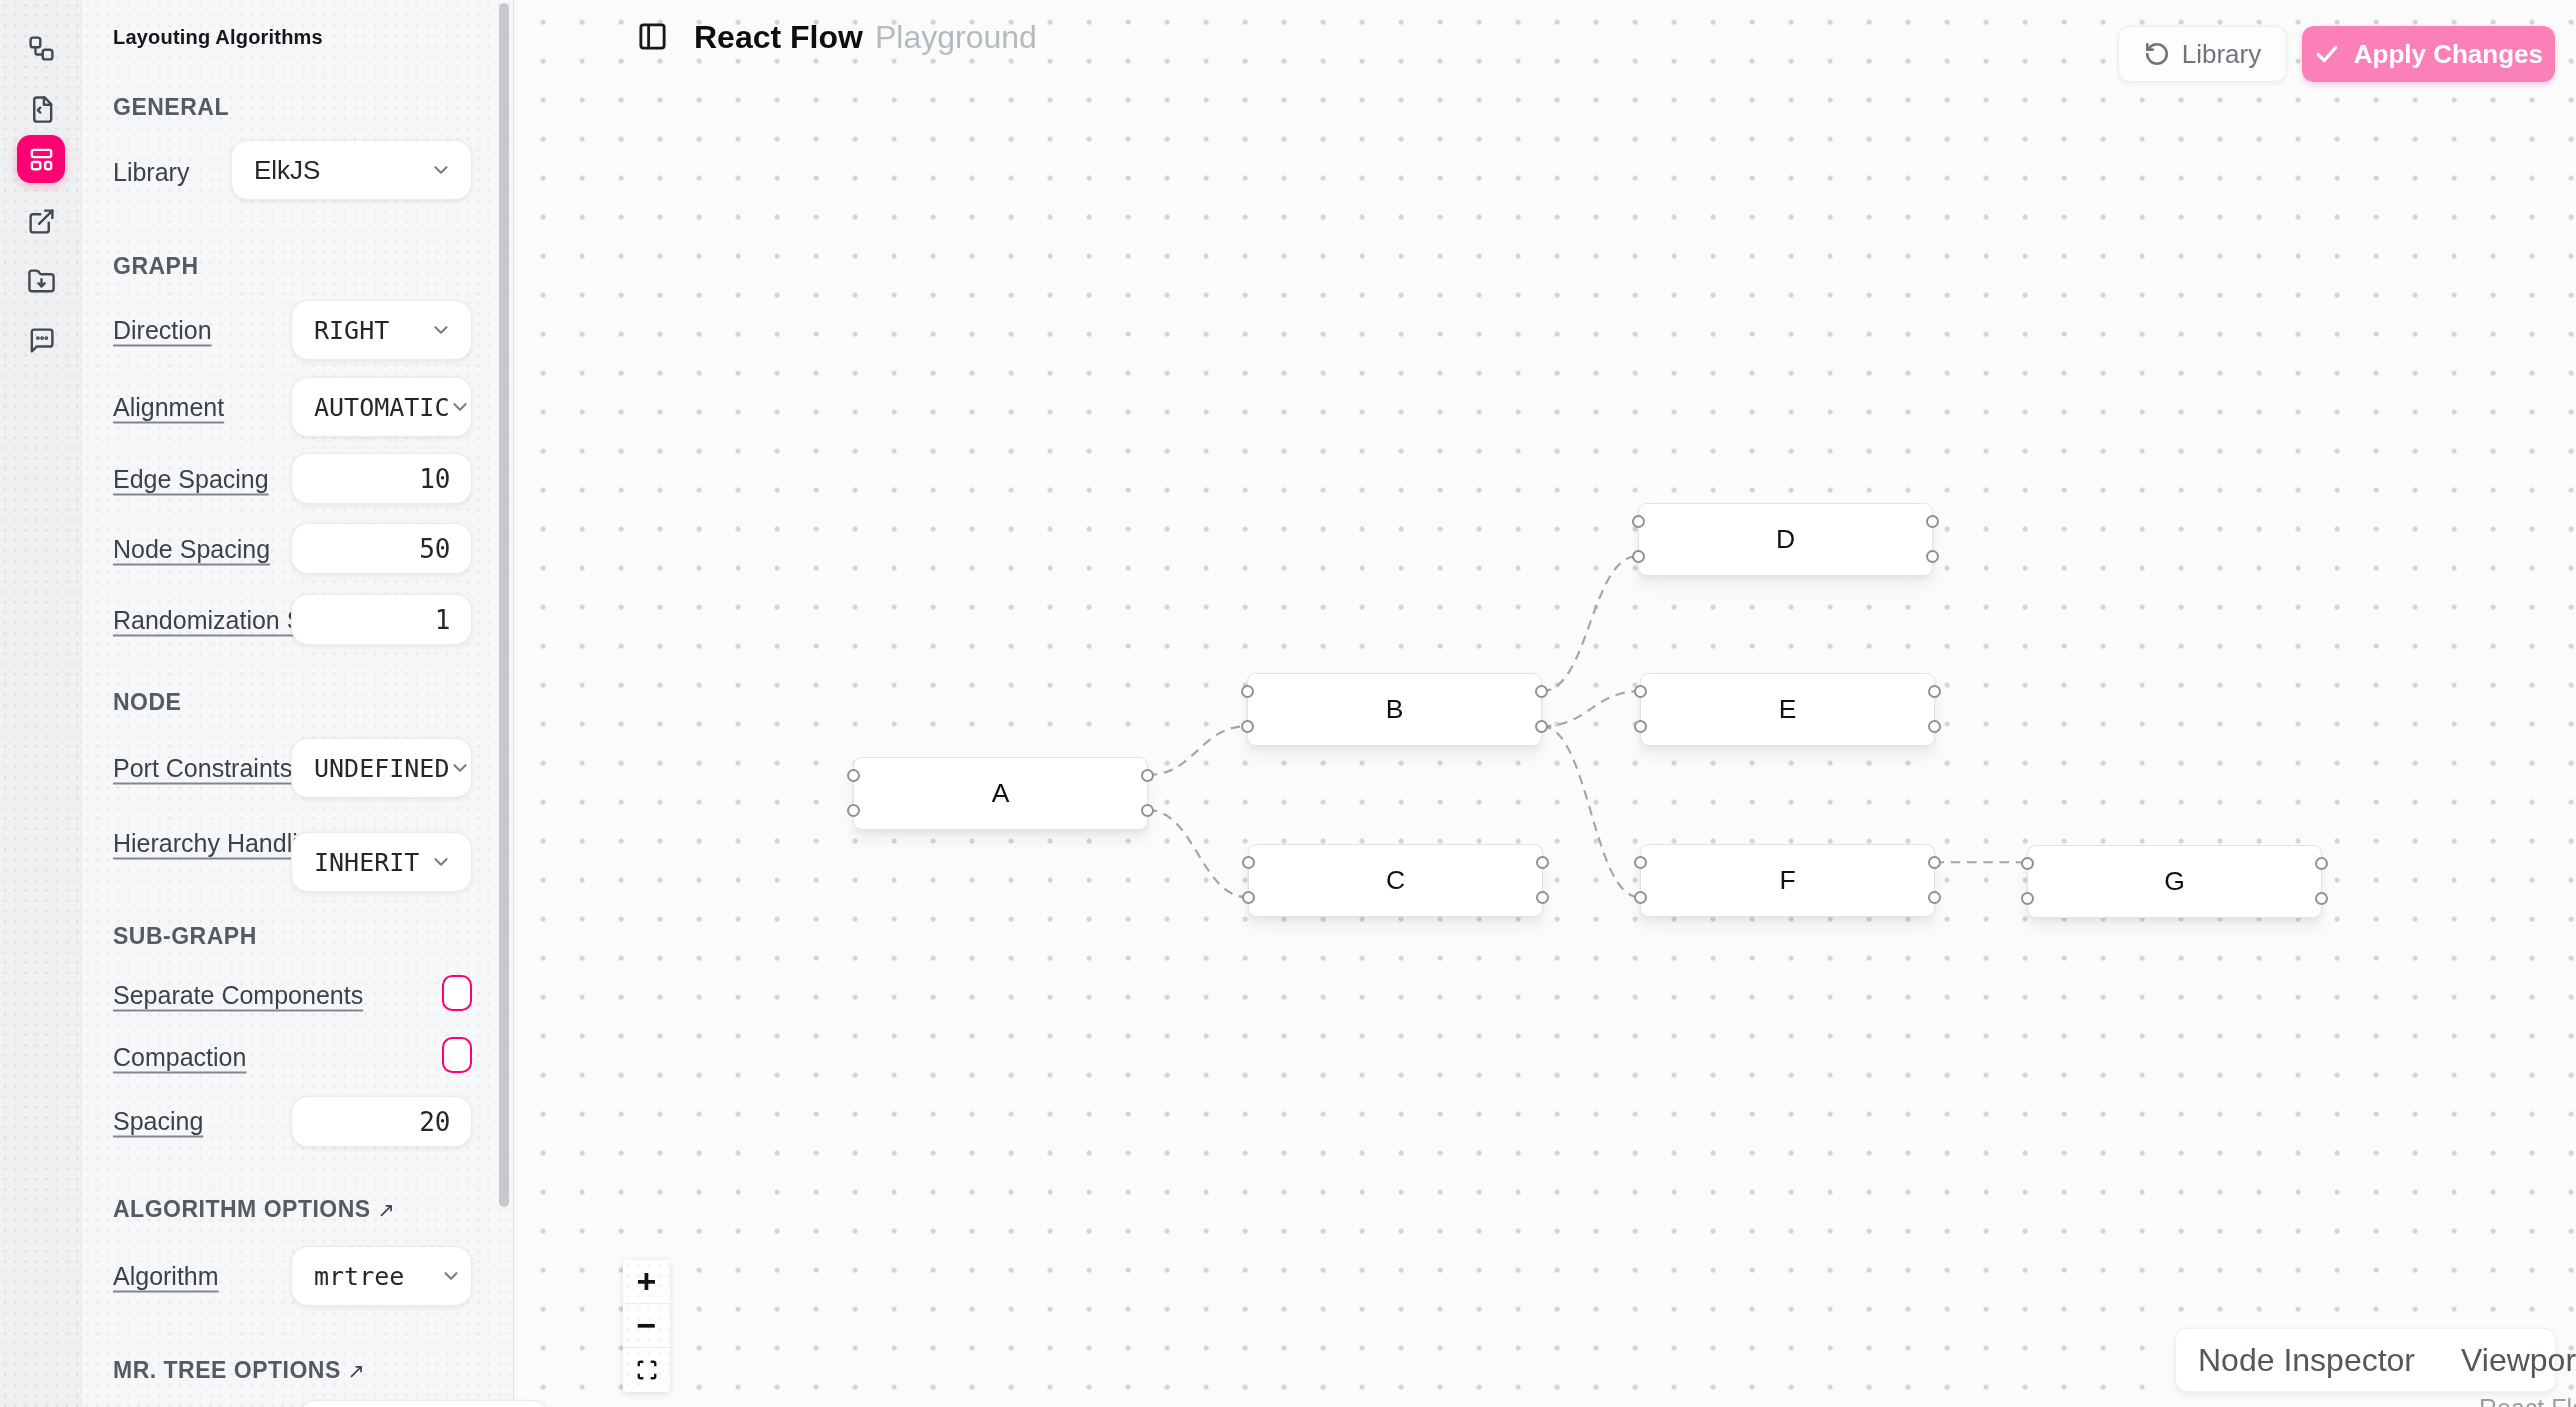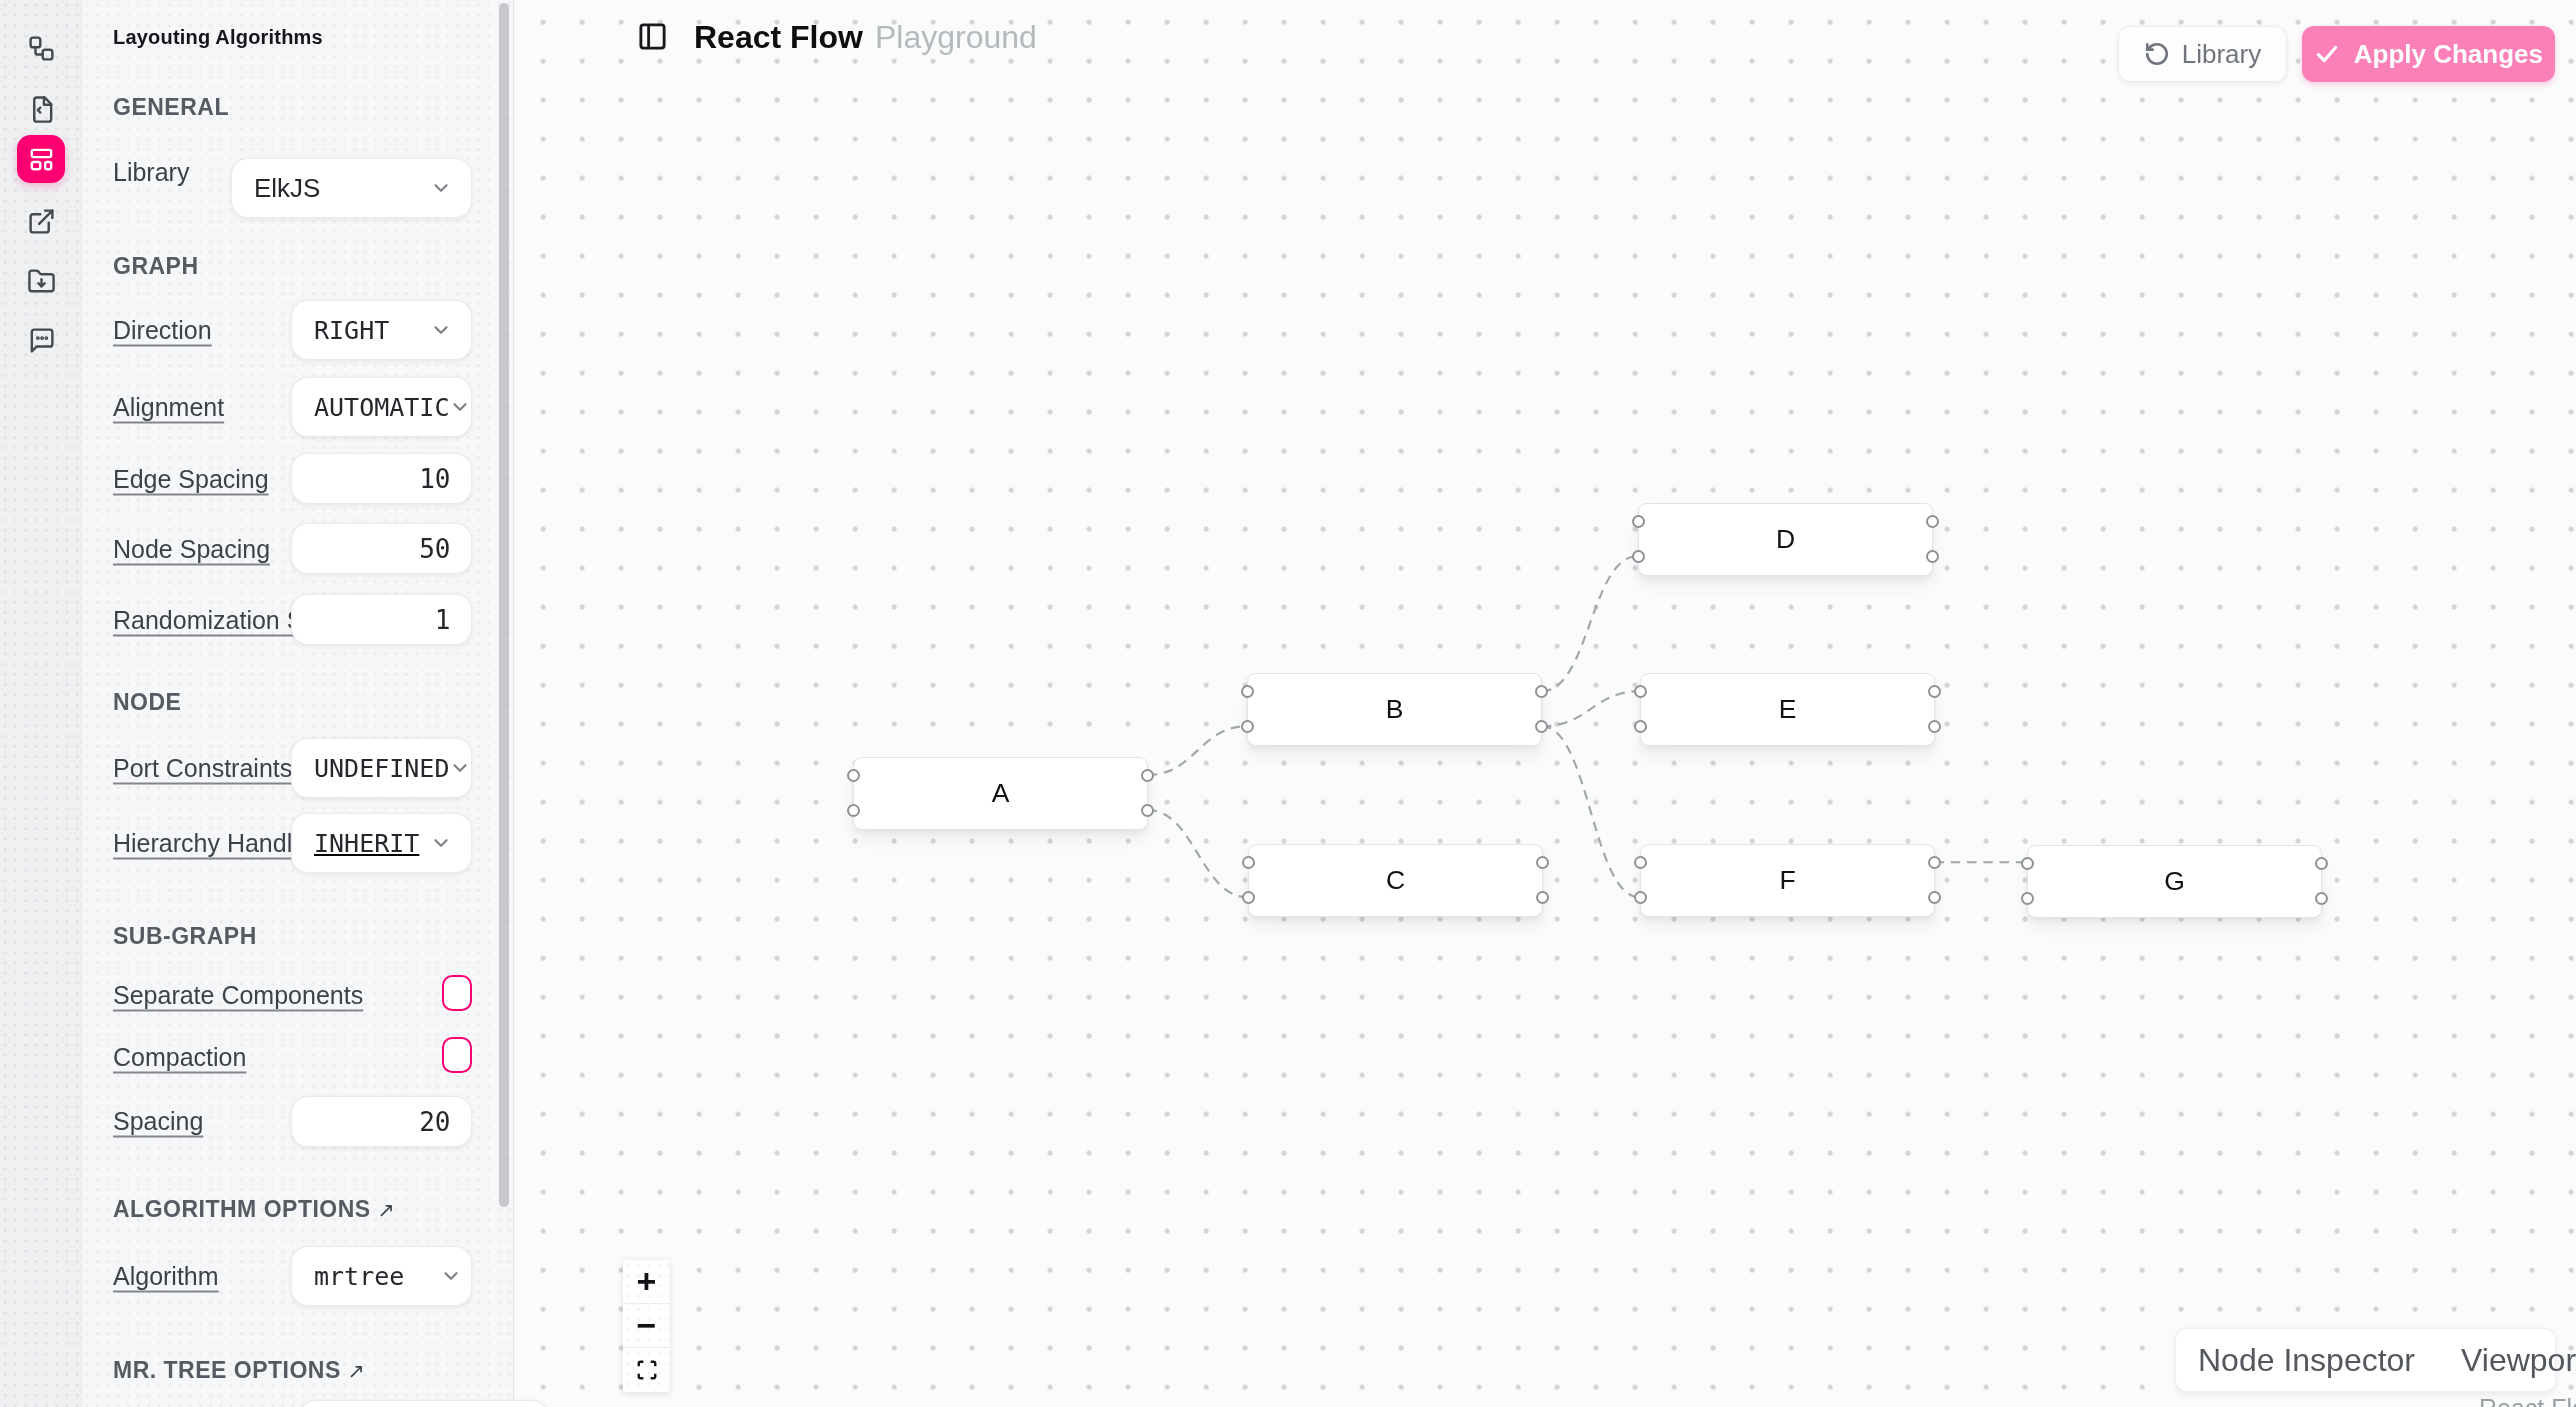--- a/index.html
+++ b/index.html
@@ -249,21 +249,21 @@
       </svg>
     </div>
   </div>
 
   <div id="panel">
     <div class="panel-title">Layouting Algorithms</div>
 
     <div class="section-h" style="top:94px;">GENERAL</div>
 
     <div class="f-label" style="top:172px;">Library</div>
-    <div class="sel wide" style="top:158px;">
+    <div class="sel wide" style="top:140px;">
       <span class="val sans">ElkJS</span>
       <svg viewBox="0 0 24 24">
           <polyline points="6 9 12 15 18 9"></polyline>
         </svg>
     </div>
 
     <div class="section-h" style="top:253px;">GRAPH</div>
 
     <div class="f-label u" style="top:330px;">Direction</div>
     <div class="sel" style="top:300px;">
@@ -294,21 +294,21 @@
 
     <div class="f-label u" style="top:768px;">Port Constraints</div>
     <div class="sel" style="top:738px;">
       <span class="val">UNDEFINED</span>
       <svg viewBox="0 0 24 24">
           <polyline points="6 9 12 15 18 9"></polyline>
         </svg>
     </div>
 
     <div class="f-label u" style="top:843px;">Hierarchy Handling</div>
-    <div class="sel" style="top:813px;text-decoration:underline;">
+    <div class="sel" style="top:832px;">
       <span class="val">INHERIT</span>
       <svg viewBox="0 0 24 24">
           <polyline points="6 9 12 15 18 9"></polyline>
         </svg>
     </div>
 
     <div class="section-h" style="top:923px;">SUB-GRAPH</div>
 
     <div class="f-label u" style="top:995px;">Separate Components</div>
     <div class="chk" style="top:975px;"></div>

